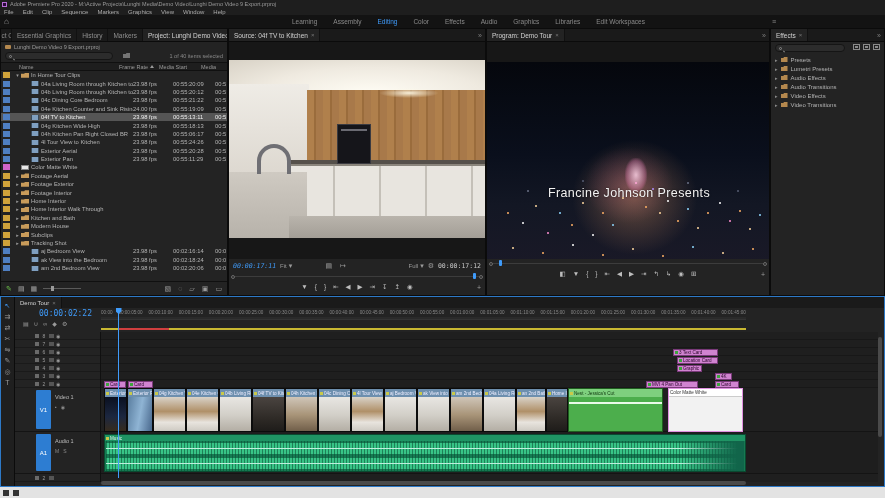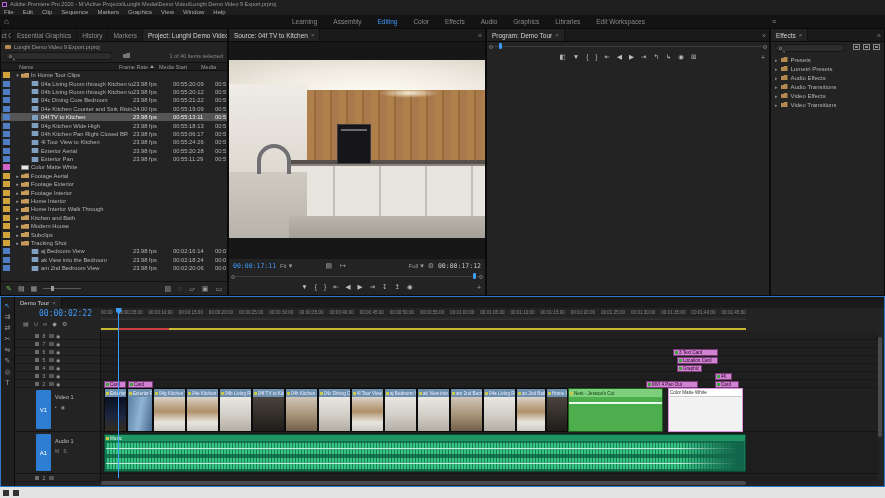--- a/index.html
+++ b/index.html
@@ -68,21 +68,21 @@
   #proj-bottom .zoomslider { width:38px; height:1px; background:#5a5a5a; position:relative; }
   #proj-bottom .zoomslider i { position:absolute; left:8px; top:-2px; width:3px; height:5px; background:#9a9a9a; }
   #proj-bottom .right { margin-left:auto; display:flex; gap:7px; }
   #proj-bottom .ic.green { color:#6cc24a; }
 
   
   #source-panel { left:228px; top:28px; width:258px; height:268px; }
   #program-panel { left:486px; top:28px; width:284px; height:268px; }
   .viewer { position:relative; height:217px; background:#171717; overflow:hidden; }
   .mon-controls { height:13px; display:flex; align-items:center; padding:0 4px; gap:4px; }
-  .tc-blue { color:#3f9bfa; font-size:6.5px; }
+  .tc-blue { color:#3f9bfa; font-size:6.5px;font-style:italic; }
   .tc-white { color:#c8c8c8; font-size:6.5px; }
   .dd { font-size:6px; color:#9a9a9a; display:flex; gap:2px; align-items:center; }
   .mon-controls .mid { margin:0 auto; display:flex; gap:8px; }
   .mon-controls .rightgrp { margin-left:auto; display:flex; gap:4px; align-items:center; }
   .scrub { position:relative; height:8px; }
   .scrub .line { position:absolute; left:6px; right:6px; top:4px; height:1px; background:#3c3c3c; }
   .scrub .knob { position:absolute; top:2.5px; width:4px; height:4px; border:1px solid #6a6a6a; border-radius:50%; background:#2a2a2a; }
   .scrub .ph { position:absolute; top:1px; width:3px; height:6px; background:#3f9bfa; border-radius:1px; }
   .transport { position:relative; height:15px; display:flex; align-items:center; justify-content:center; gap:7px; }
   .transport .ic { font-size:6.5px; color:#bdbdbd; }
@@ -609,20 +609,27 @@
   </div>
 
   <div id="program-panel" class="panel">
     <div class="tabbar">
       <span class="tab active">
         <span>Program: Demo Tour</span>
         <span class="x">×</span>
       </span>
       <span class="panelmenu">»</span>
     </div>
+    <div class="viewer">
+      <div id="city">
+        <div class="dots"></div>
+        <div class="wheel"></div>
+        <div id="prog-title">Francine Johnson Presents</div>
+      </div>
+    </div>
     <div class="scrub">
       <span class="line"></span>
       <span class="knob" style="left:2px;"></span>
       <span class="knob" style="right:2px;"></span>
       <span class="ph" style="left:12px;"></span>
     </div>
     <div class="transport">
       <span class="ic">◧</span>
       <span class="ic">▼</span>
       <span class="ic">{</span>

